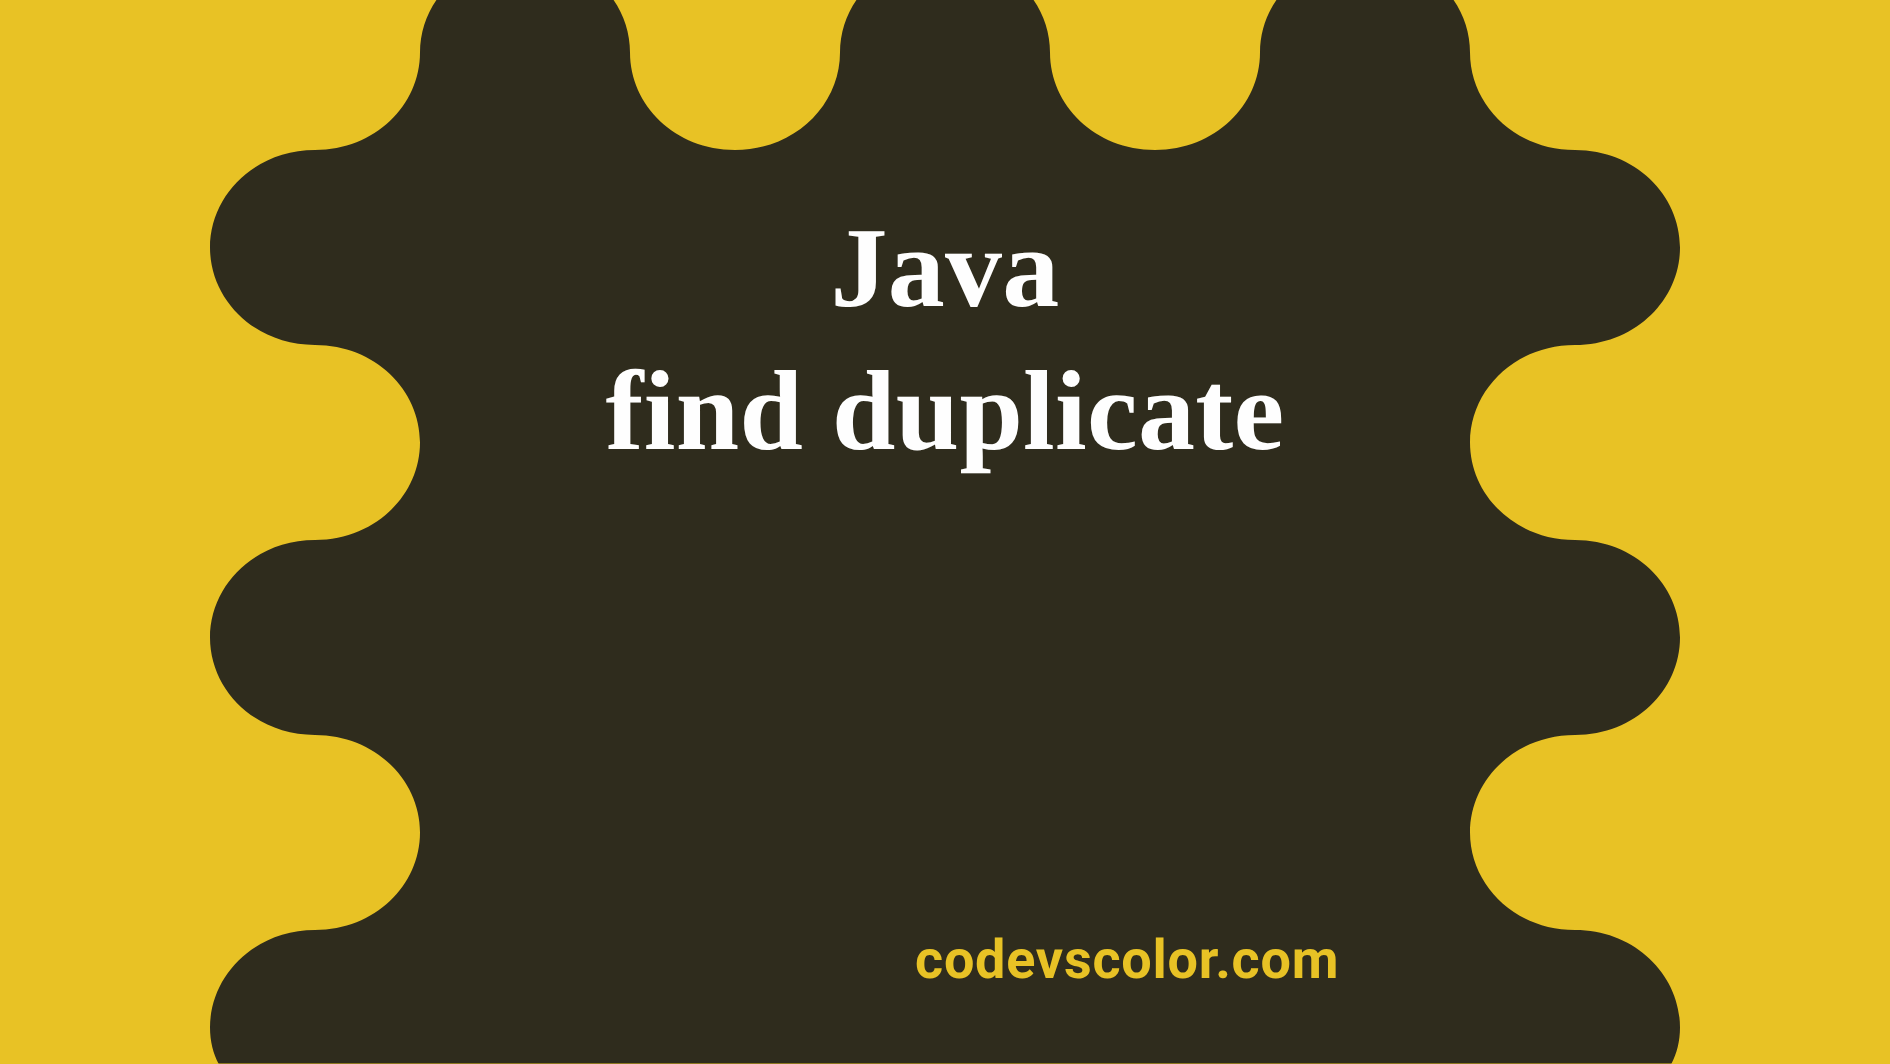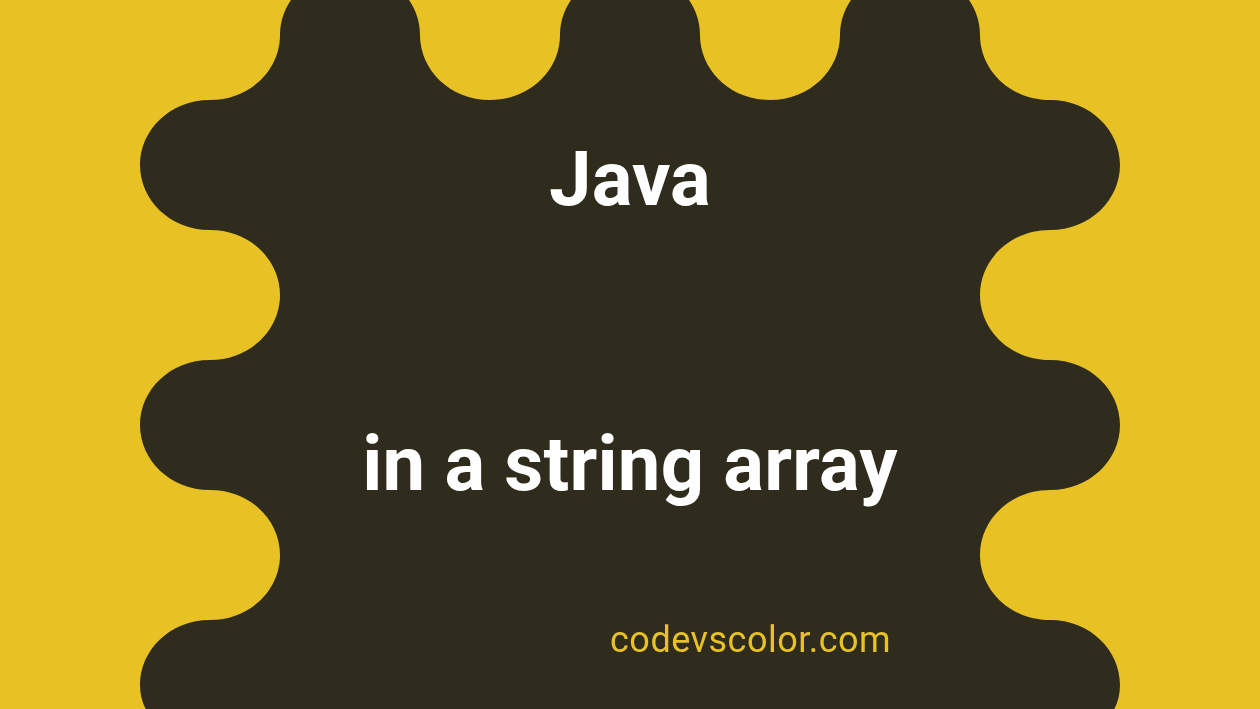--- a/index.html
+++ b/index.html
@@ -31,29 +31,30 @@
     position: absolute;
     top: 132px;
     left: 0;
     right: 0;
     text-align: center;
     color: #fefefe;
     font-weight: 700;
     font-size: 76px;
     line-height: 1.25;
     letter-spacing: 0.2px;
+    font-family: Liberation Serif, serif;
   }
 
   .credit {
     position: absolute;
     bottom: 48px;
     left: 50%;
     transform: translateX(-20px);
     color: #e8c225;
-    font-weight: 400;
+    font-weight: 700;
     font-size: 36px;
     letter-spacing: 0.5px;
   }
 </style>
 </head>
 <body>
 
 <div class="blob">
   <svg viewBox="0 0 1040 770" preserveAspectRatio="none">
     <path fill="#2f2c1d" d="
@@ -91,18 +92,17 @@
       C 310 100 340 130 380 130
       C 420 130 450 100 450 65
       C 450 30 480 0 520 0
       Z
     "></path>
   </svg>
 </div>
 
 <div class="title">
   <span>Java</span><br>
+  <span>find duplicate</span><br>
   <br>
-  <br>
-  <span>in a string array</span>
 </div>
 
 <div class="credit">codevscolor.com</div>
 
 </body></html>

